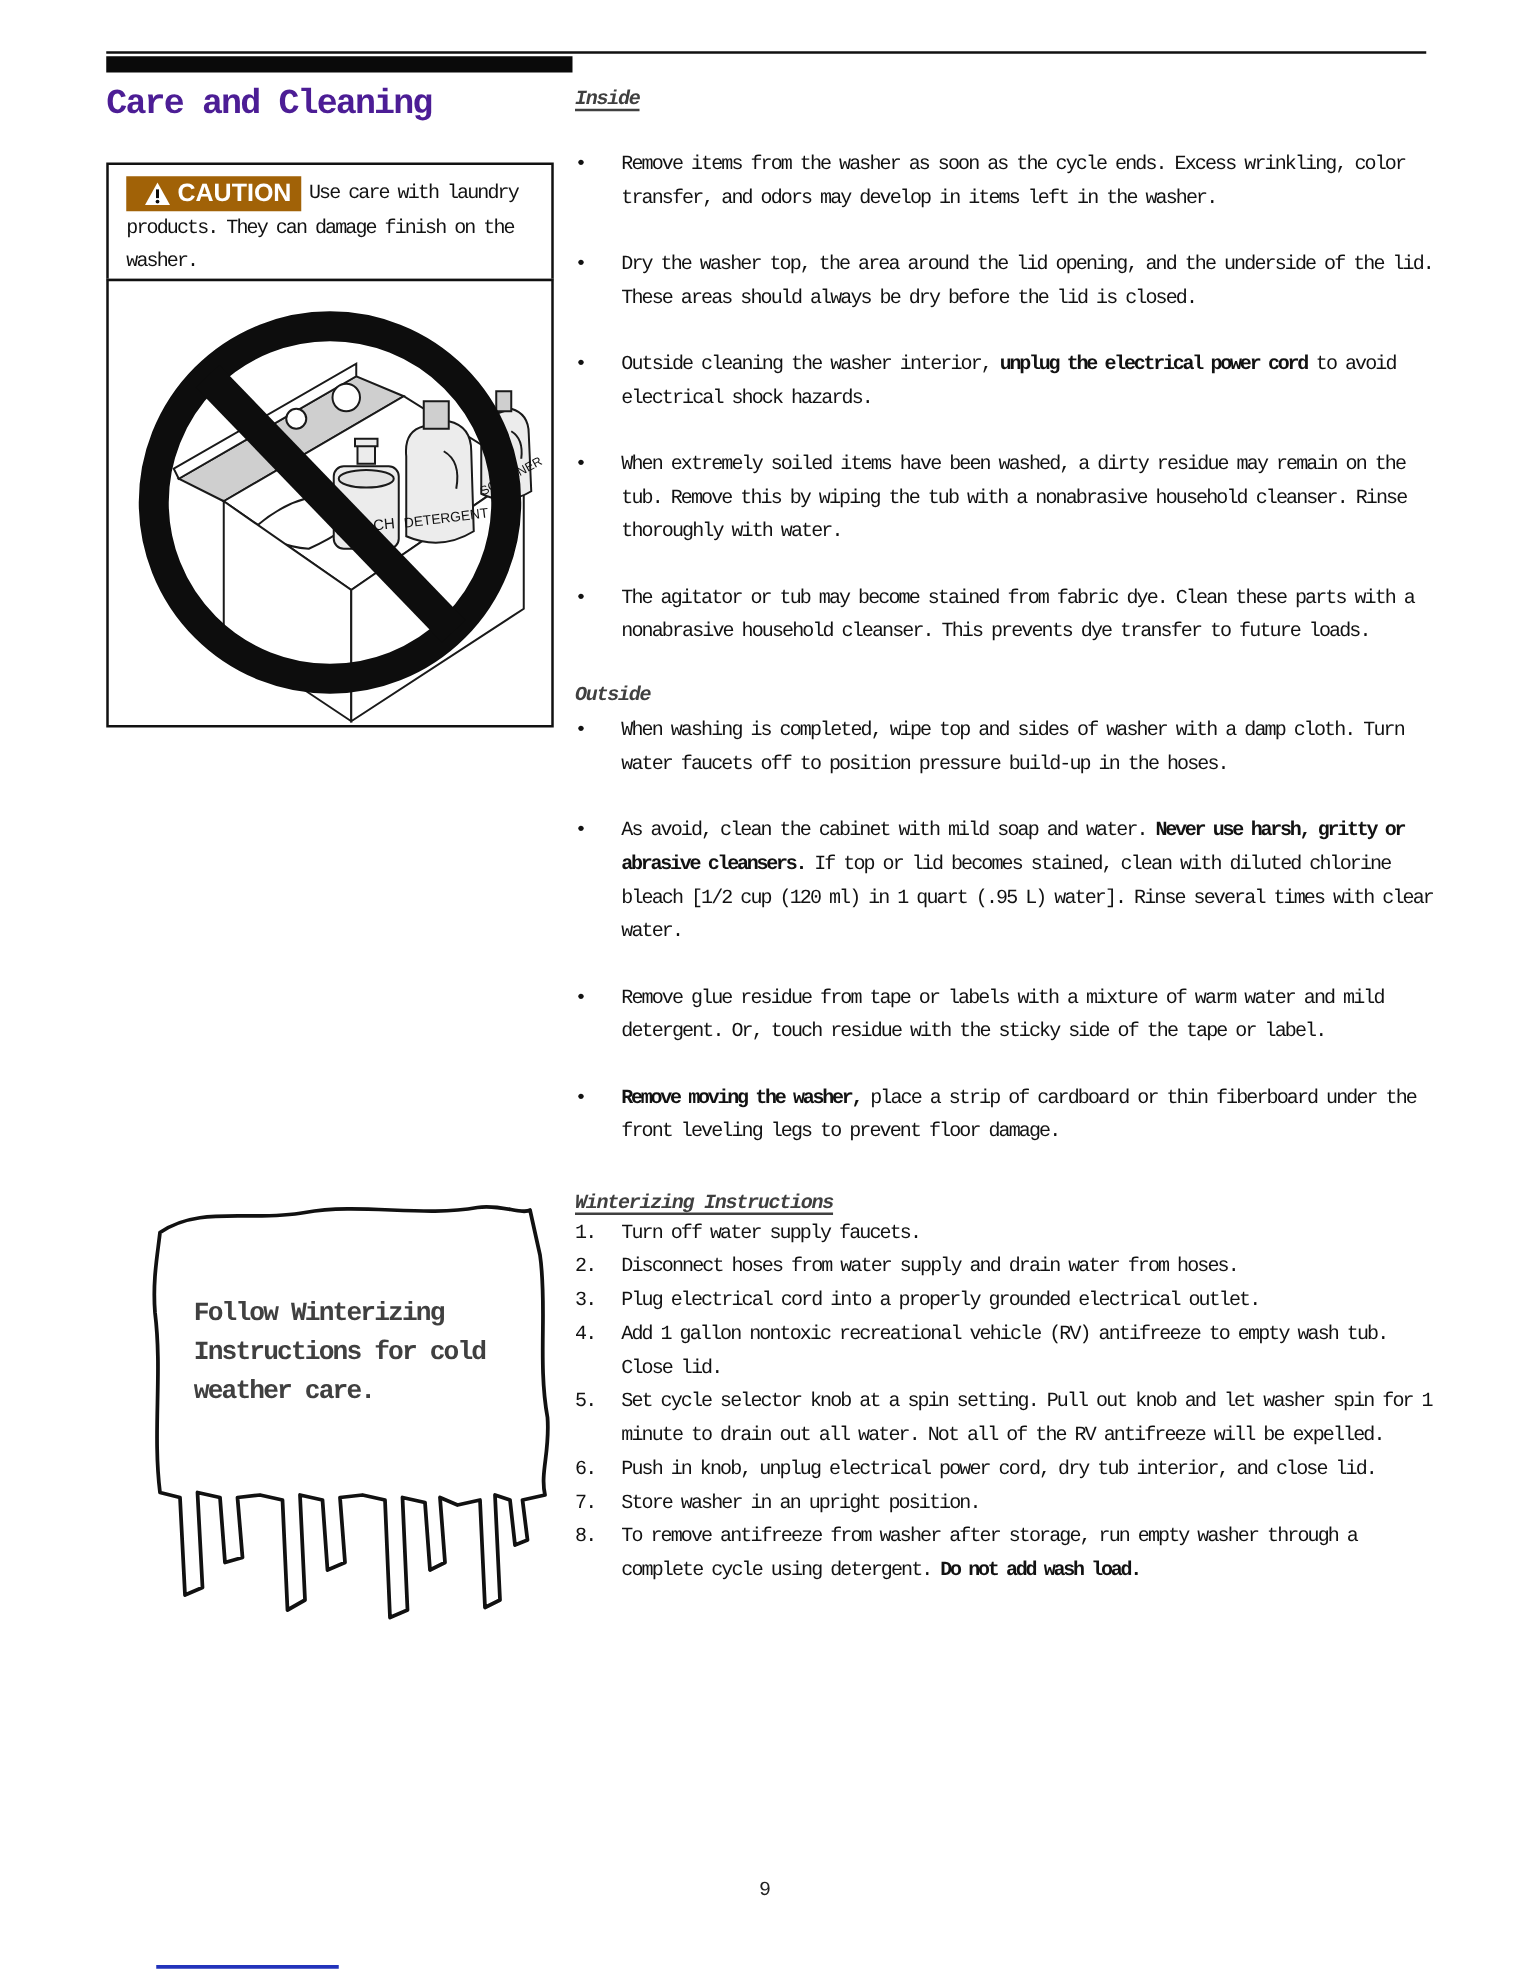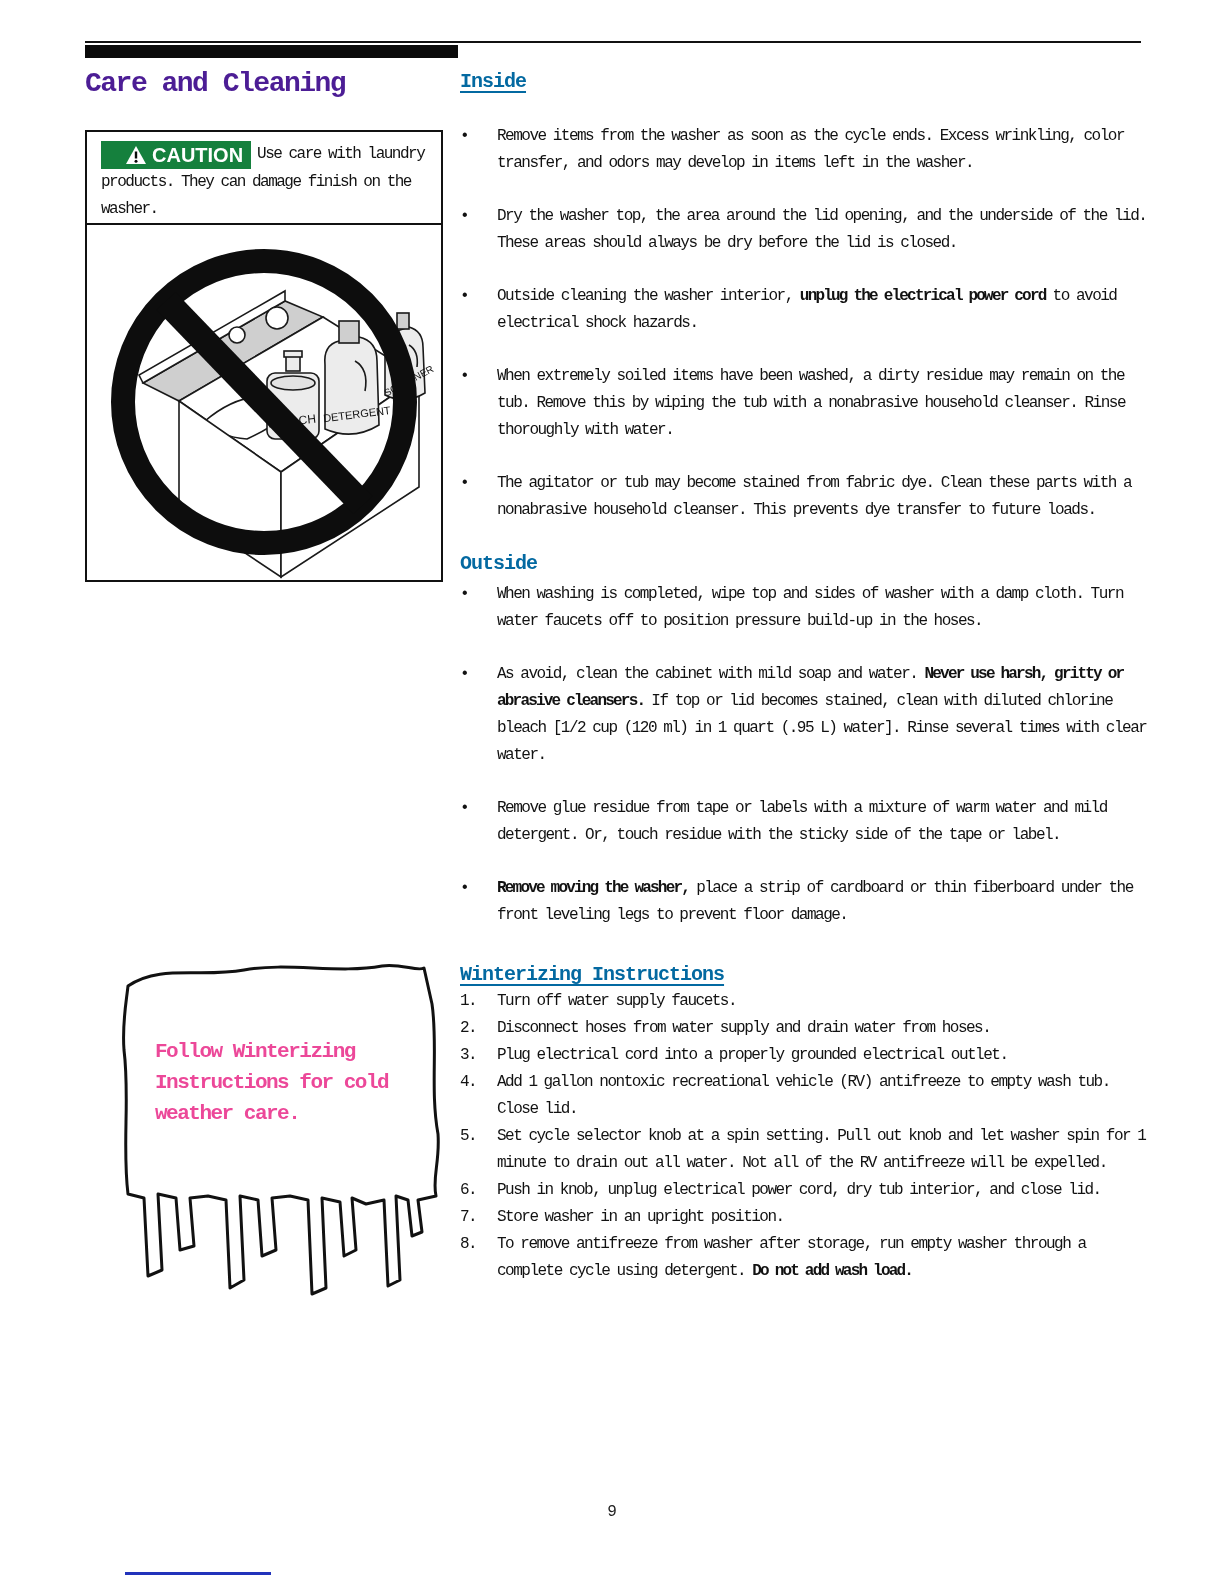--- a/index.html
+++ b/index.html
@@ -18,40 +18,40 @@
     position:absolute; left:85px; top:68px; width:370px;
     font-size:28px; font-weight:bold; letter-spacing:-1.5px; color:#4c1d95;
   }
   .caution-box {
     position:absolute; left:85px; top:130px; width:358px; height:95px;
     border:2px solid #111; padding:9px 12px 6px 14px;
     font-size:16px; letter-spacing:-1.3px; line-height:26px;
   }
   .caution-label {
     display:inline-flex; align-items:center; gap:5px; vertical-align:-7px;
-    background:#15803d; color:#fff; padding:2px 8px 2px 24px; margin-right:6px;
+    background:#a16207; color:#fff; padding:2px 8px 2px 14px; margin-right:6px;
     font-family:"Liberation Sans","DejaVu Sans",sans-serif; font-weight:bold;
     font-size:20px; letter-spacing:0; line-height:24px;justify-content:space-between;
   }
   .illus-box {
     position:absolute; left:85px; top:223px; width:358px; height:359px;
     border:2px solid #111; background:#fff;
   }
   .illus-box svg { display:block; width:100%; height:100%; }
 
   .winter-note { position:absolute; left:100px; top:948px; width:348px; height:395px; }
   .winter-note svg { position:absolute; left:0; top:0; width:100%; height:100%; }
   .winter-note-text {
     position:absolute; left:55px; top:88px; width:262px;
-    font-weight:bold; font-size:21px; line-height:31px; letter-spacing:-1.5px; color:#ec4899;
+    font-weight:bold; font-size:21px; line-height:31px; letter-spacing:-1.5px; color:#404040;
   }
 
   
   .col-right { position:absolute; left:460px; top:70px; width:688px; }
-  .sec-heading { font-size:20px; font-weight:bold; letter-spacing:-1px; color:#0369a1; }
+  .sec-heading { font-size:16px; font-weight:bold; letter-spacing:-1px; color:#404040;font-style:italic; }
   .u { text-decoration:underline; text-decoration-thickness:2px; text-underline-offset:4px; }
   .h-inside { margin:0 0 30px 0; }
   .h-outside { margin:28px 0 6px 0; }
   .h-winter { margin:34px 0 2px 0; }
   .body-text { font-size:16px; letter-spacing:-1.5px; line-height:27px; word-spacing:-1px; }
   .intro { margin:0 0 11px 0; }
   .li { display:flex; margin:0 0 26px 0; }
   .li:last-child { margin-bottom:0; }
   .steps .li { margin:0; }
   .marker { flex:0 0 37px; width:37px; }

